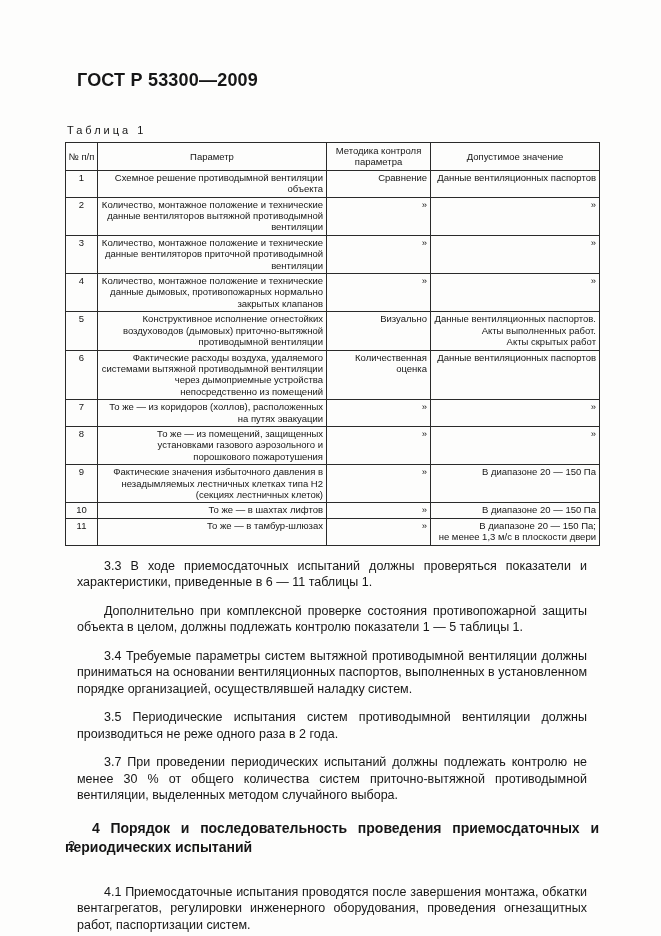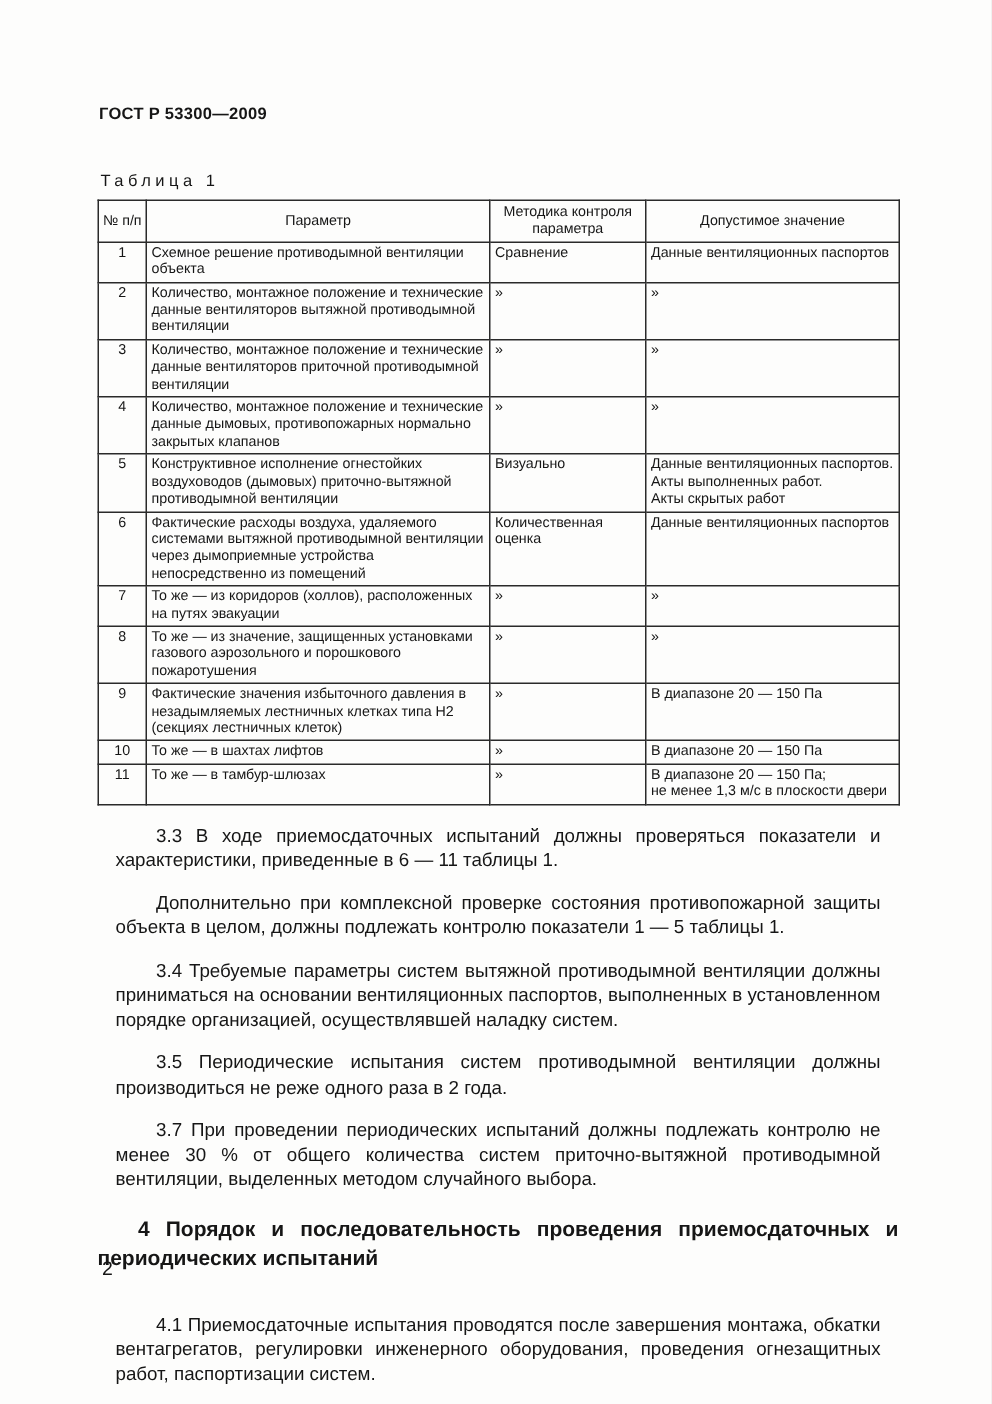--- a/index.html
+++ b/index.html
@@ -10,21 +10,21 @@
     font-family:"Liberation Sans","DejaVu Sans",sans-serif;
     color:#161616;
     overflow:hidden;
     box-sizing:border-box;
   }
   .content{
     position:absolute;
     left:65px;top:70px;width:534px;
   }
   .doc-header{
-    font-size:11px;font-weight:bold;letter-spacing:.2px;margin:0 0 0 1px;
+    font-size:18px;font-weight:bold;letter-spacing:.2px;margin:0 0 0 12px;
   }
   .table-caption{
     margin:33px 0 6px 2px;
     font-size:11px;letter-spacing:3px;
   }
   table.params{
     width:100%;
     border-collapse:collapse;
     font-size:9.5px;line-height:11.4px;
     table-layout:fixed;
@@ -37,22 +37,22 @@
   }
   table.params th{
     font-weight:normal;text-align:center;vertical-align:middle;
     padding:2px 2px;height:22px;
   }
   col.c-num{width:32px;}
   col.c-param{width:229px;}
   col.c-method{width:104px;}
   col.c-value{width:169px;}
   td.num{text-align:center;}
-  td.param{text-align:left;padding-left:5px;}
-  td.method,td.value{text-align:left;white-space:pre-line;}
+  td.param{text-align:right;padding-left:5px;}
+  td.method,td.value{text-align:right;white-space:pre-line;}
   .bodytext{margin-top:9px;}
   .bodytext p{
     margin:12px;
     font-size:12.5px;line-height:16.5px;
     text-align:justify;
     text-indent:27px;
   }
   h2.section-heading{
     font-size:14px;line-height:19px;font-weight:bold;
     margin:15px 0 27px 0;
@@ -130,21 +130,21 @@
             <td class="value">Данные вентиляционных паспортов</td>
           </tr>
           <tr>
             <td class="num">7</td>
             <td class="param">То же — из коридоров (холлов), расположенных на путях эвакуации</td>
             <td class="method">»</td>
             <td class="value">»</td>
           </tr>
           <tr>
             <td class="num">8</td>
-            <td class="param">То же — из значение, защищенных установками газового аэрозольного и порошкового пожаротушения</td>
+            <td class="param">То же — из помещений, защищенных установками газового аэрозольного и порошкового пожаротушения</td>
             <td class="method">»</td>
             <td class="value">»</td>
           </tr>
           <tr>
             <td class="num">9</td>
             <td class="param">Фактические значения избыточного давления в незадымляемых лестничных клетках типа Н2 (секциях лестничных клеток)</td>
             <td class="method">»</td>
             <td class="value">В диапазоне 20 — 150 Па</td>
           </tr>
           <tr>

